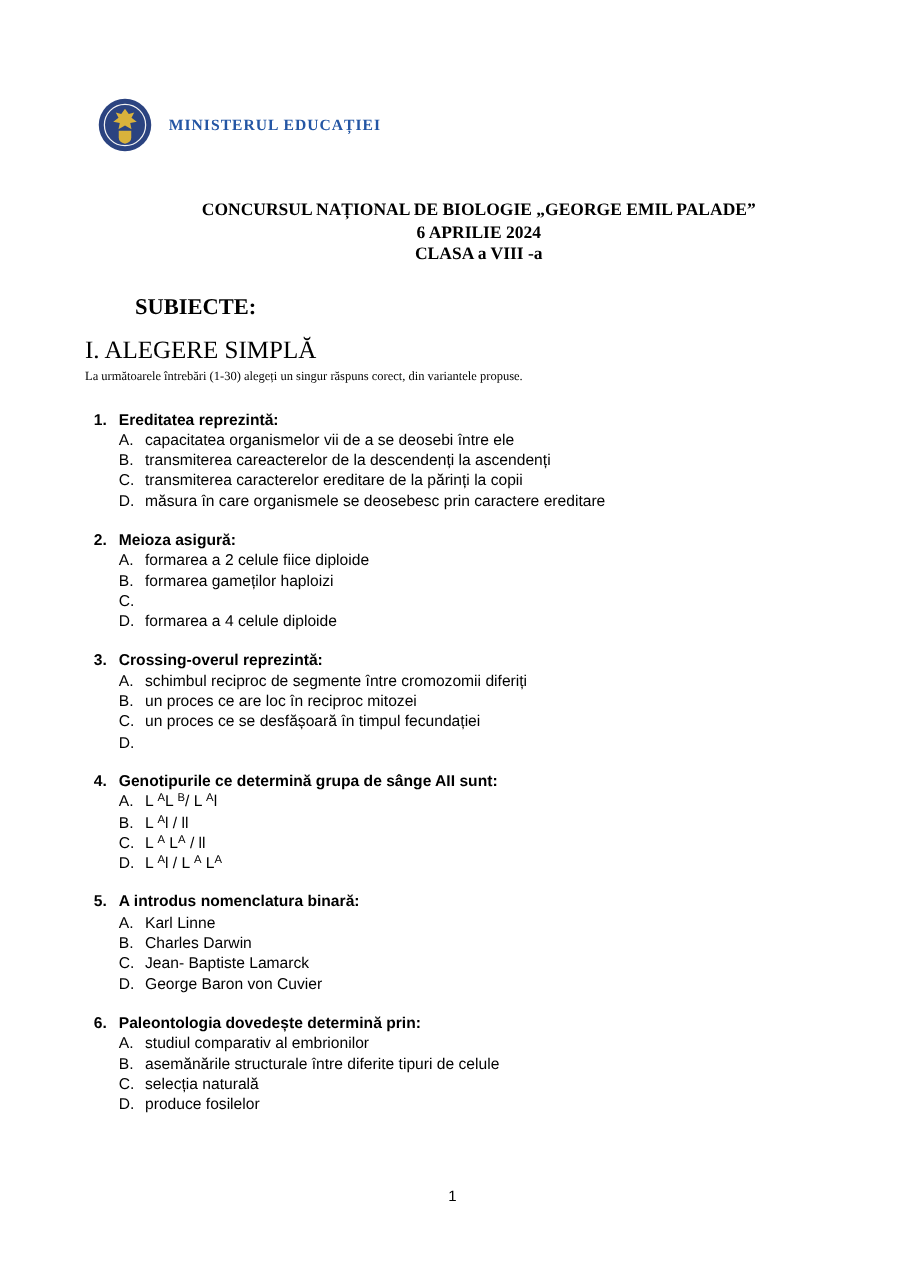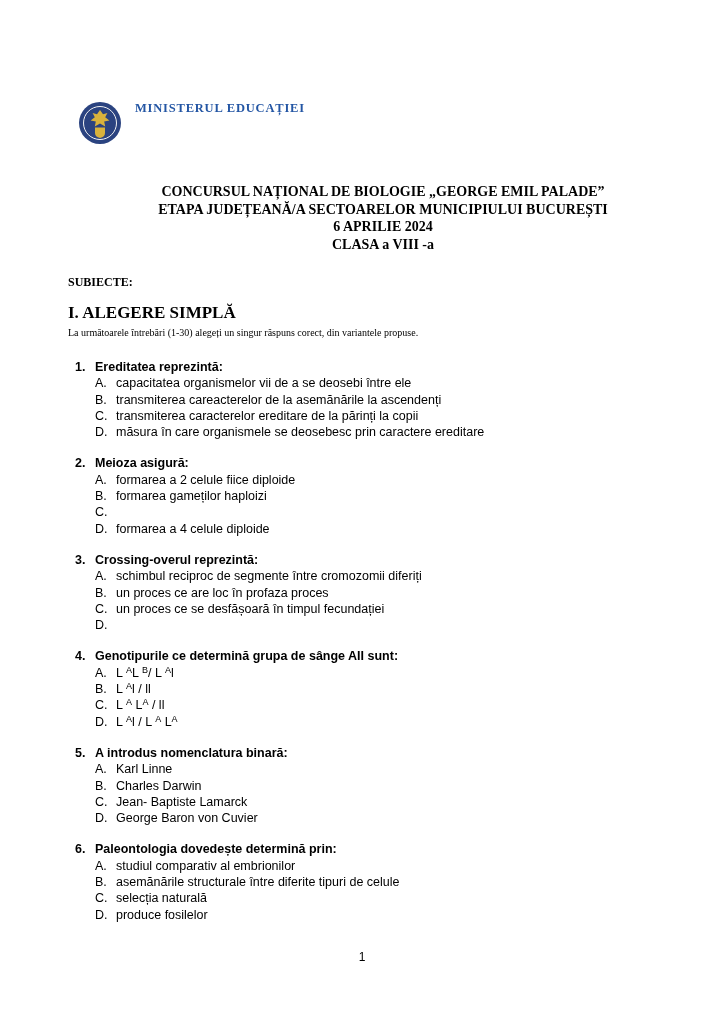--- a/index.html
+++ b/index.html
@@ -9,22 +9,23 @@
     width: 724px;
     height: 1024px;
     background: #ffffff;
     overflow: hidden;
     color: #000;
   }
 
   
   .ministry-row {
     display: flex;
+    align-items: center;
     gap: 13px;
-    padding-top: 101px;
+    padding-top: 78px;
     margin-left: 78px;
   }
   .logo-wrap { width: 44px; height: 44px; flex-shrink: 0; }
   .ministry-name {
     font-family: "Liberation Serif", serif;
     font-size: 12.5px;
     font-weight: bold;
     letter-spacing: 0.8px;
     color: #2456a4;
   }
@@ -38,28 +39,29 @@
     font-weight: bold;
     line-height: 17.5px;
     padding-left: 42px;
   }
 
   .content { padding: 0 68px; }
 
   .subjects-label {
     margin-top: 22px;
     font-family: "Liberation Serif", serif;
-    font-size: 12px;
+    font-size: 18px;
     font-weight: bold;
+    margin-left: 40px;
   }
   .part-title {
     margin-top: 13px;
     font-family: "Liberation Serif", serif;
-    font-size: 17px;
-    font-weight: bold;
+    font-size: 20px;
+    font-weight: normal;
   }
   .part-intro {
     margin-top: 1px;
     font-family: "Liberation Serif", serif;
     font-size: 10px;
     line-height: 17px;
   }
 
   
   .questions {
@@ -105,21 +107,20 @@
         <circle cx="22" cy="22" r="16.5" fill="none" stroke="#f2f2f2" stroke-width="1"></circle>
         <path d="M22 9 l3 4.2 4.4-1.2 -2.2 4.2 4.2 3.2 -5.2 1 1 5 -5.2-3 -5.2 3 1-5 -5.2-1 4.2-3.2 -2.2-4.2 4.4 1.2 z" fill="#d9b23c"></path>
         <path d="M17 26.5 h10 v5.5 q0 3.8 -5 5 q-5 -1.2 -5 -5 z" fill="#d9b23c"></path>
       </svg>
     </span>
     <span class="ministry-name">MINISTERUL EDUCAȚIEI</span>
   </div>
 
   <div class="title-block">
     <div>CONCURSUL NAȚIONAL DE BIOLOGIE „GEORGE EMIL PALADE”</div>
-    <div>ETAPA JUDEȚEANĂ/A SECTOARELOR MUNICIPIULUI BUCUREȘTI</div>
     <div>6 APRILIE 2024</div>
     <div>CLASA a VIII -a</div>
   </div>
 
   <div class="content">
 
     <div class="subjects-label">SUBIECTE:</div>
     <div class="part-title">I. ALEGERE SIMPLĂ</div>
     <div class="part-intro">La următoarele întrebări (1-30) alegeți un singur răspuns corect, din variantele propuse.</div>
 
@@ -129,21 +130,21 @@
         <div class="q-row">
           <span class="q-num">1.</span>
           <span class="q-stem">Ereditatea reprezintă:</span>
         </div>
         <div class="opt">
           <span class="opt-label">A.</span>
           <span class="opt-text">capacitatea organismelor vii de a se deosebi între ele</span>
         </div>
         <div class="opt">
           <span class="opt-label">B.</span>
-          <span class="opt-text">transmiterea careacterelor de la asemănările la ascendenți</span>
+          <span class="opt-text">transmiterea careacterelor de la descendenți la ascendenți</span>
         </div>
         <div class="opt">
           <span class="opt-label">C.</span>
           <span class="opt-text">transmiterea caracterelor ereditare de la părinți la copii</span>
         </div>
         <div class="opt">
           <span class="opt-label">D.</span>
           <span class="opt-text">măsura în care organismele se deosebesc prin caractere ereditare</span>
         </div>
       </div>
@@ -174,21 +175,21 @@
         <div class="q-row">
           <span class="q-num">3.</span>
           <span class="q-stem">Crossing-overul reprezintă:</span>
         </div>
         <div class="opt">
           <span class="opt-label">A.</span>
           <span class="opt-text">schimbul reciproc de segmente între cromozomii diferiți</span>
         </div>
         <div class="opt">
           <span class="opt-label">B.</span>
-          <span class="opt-text">un proces ce are loc în profaza proces</span>
+          <span class="opt-text">un proces ce are loc în reciproc mitozei</span>
         </div>
         <div class="opt">
           <span class="opt-label">C.</span>
           <span class="opt-text">un proces ce se desfășoară în timpul fecundației</span>
         </div>
         <div class="opt">
           <span class="opt-label">D.</span>
         </div>
       </div>
 

